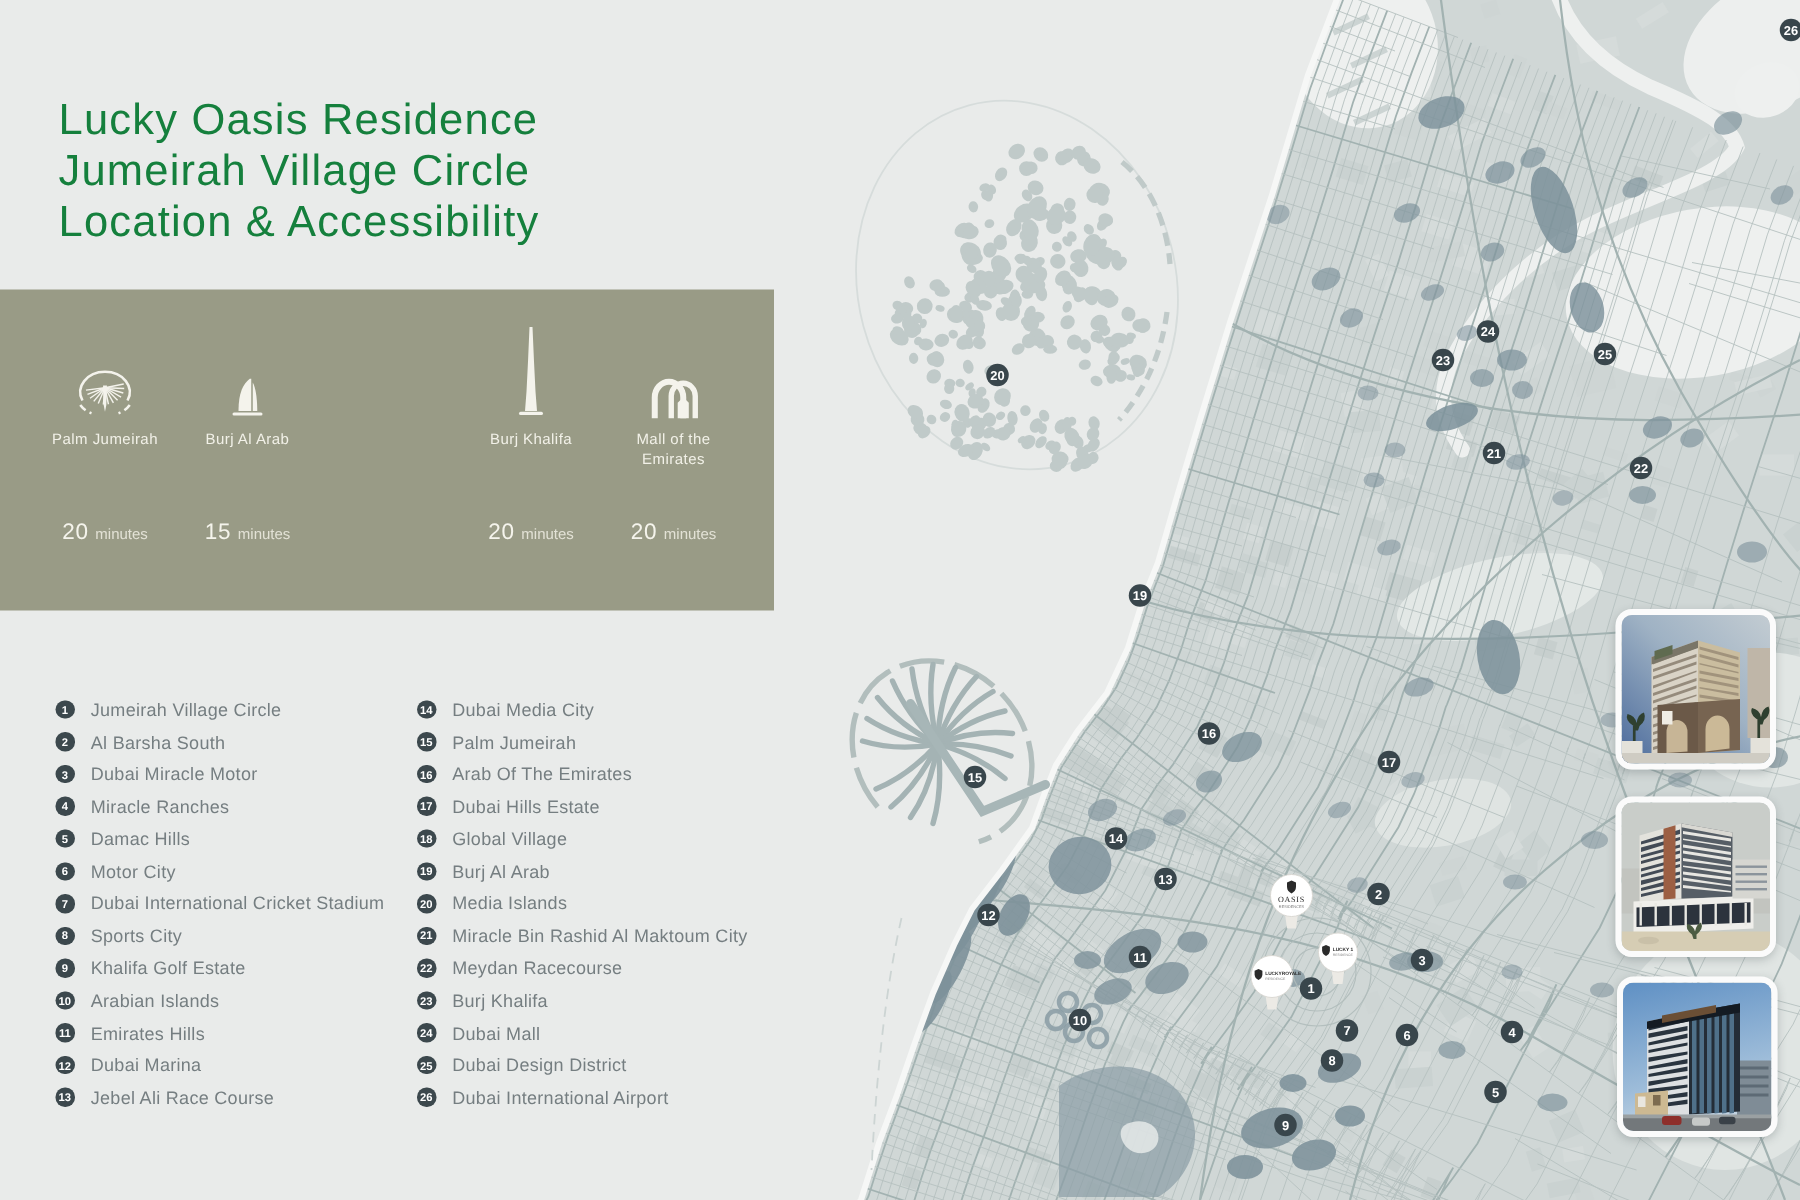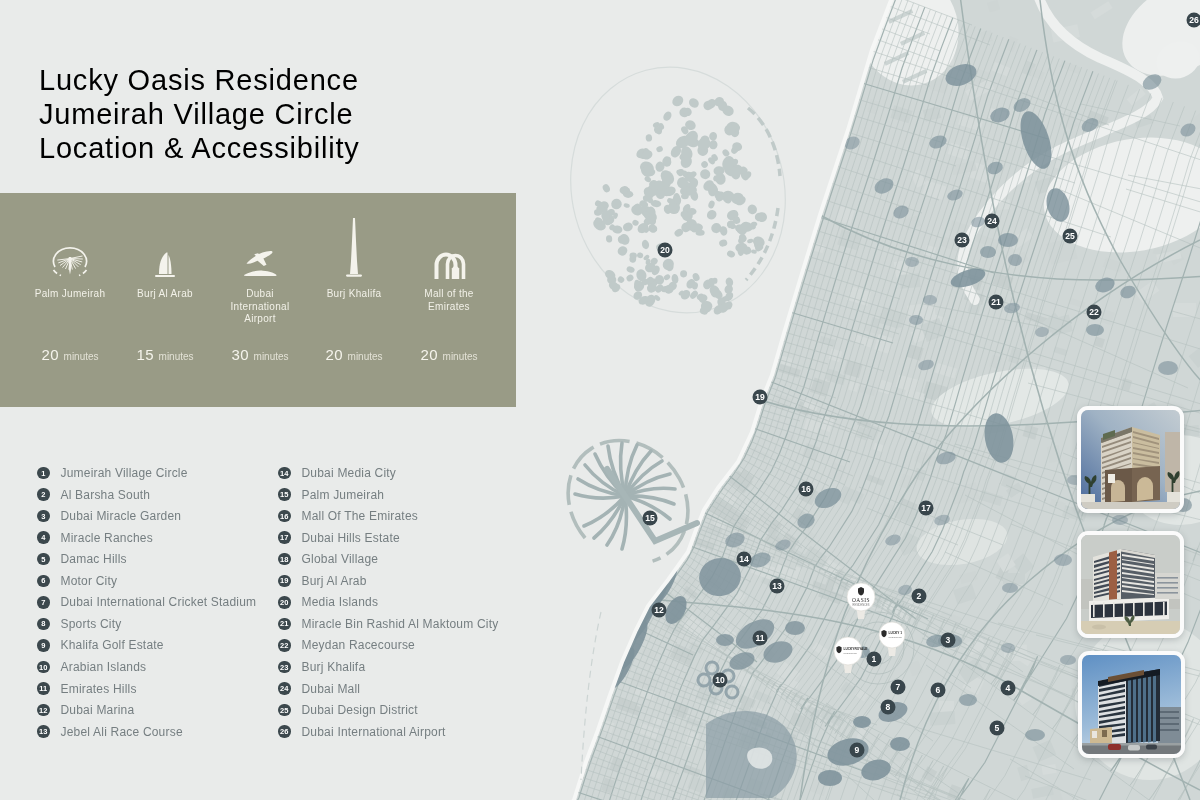--- a/index.html
+++ b/index.html
@@ -1,18 +1,18 @@
 <!DOCTYPE html>
 <html><head><meta charset="utf-8">
 <style>
 *{margin:0;padding:0;box-sizing:border-box}
 html,body{width:1200px;height:800px;overflow:hidden;background:#e9ebea;font-family:"Liberation Sans",sans-serif}
 #stage{position:relative;width:1200px;height:800px}
 #map{position:absolute;left:0;top:0}
-h1{position:absolute;left:39px;top:63px;font-size:29px;line-height:34px;font-weight:400;color:#000000;letter-spacing:0.8px}
+h1{position:absolute;left:39px;top:63px;font-size:29px;line-height:34px;font-weight:400;color:#15803d;letter-spacing:0.8px}
 #panel{position:absolute;left:0;top:193px;width:516px;height:214px;background:#999b86}
 .col{position:absolute;top:22px;width:94px;text-align:center}
 .ic{height:64px;display:flex;align-items:flex-end;justify-content:center}
 .ic svg{display:block}
 .lbl{margin-top:9px;font-size:10px;line-height:12.5px;color:#f2f1e8;letter-spacing:0.3px}
 .mins{position:absolute;top:131px;width:100%;color:#f5f4ec}
 .num{font-size:15px;letter-spacing:0.5px}
 .unit{font-size:10px;color:#e3e2d6}
 .row{position:absolute;height:14px;display:flex;align-items:center}
 .b{width:12.5px;height:12.5px;border-radius:50%;background:#3c484d;color:#fff;font-size:7.5px;font-weight:bold;display:inline-flex;align-items:center;justify-content:center;flex:0 0 12.5px}
@@ -1159,33 +1159,20 @@
 <div class="ic">
           <svg width="26" height="29" viewBox="0 0 26 29">
 <path d="M 7 24 C 7 12 10 6 14.5 2.5 L 15.5 2.5 L 15.5 24 Z" fill="#f4f3ec"></path>
 <path d="M 16.5 24 L 16.5 5 C 18.5 8.5 19.5 16 19.5 24 Z" fill="#f4f3ec"></path>
 <rect x="3" y="25" width="20" height="2" rx="1" fill="#f4f3ec"></rect>
           </svg>
         </div>
 <div class="lbl">Burj Al Arab</div>
 <div class="mins"><span class="num">15</span> <span class="unit">minutes</span></div>
 </div>
-<div class="col" style="left:213px">
-<div class="ic">
-          <svg width="38" height="31" viewBox="0 0 38 31">
-<g fill="#f4f3ec">
-<path d="M 5.5 15.5 C 10 10.5 15.5 6.8 21.5 4.6 C 24.5 3.5 28.5 2.6 30.5 3 C 31.8 3.3 31.9 4.4 30.7 5.5 C 28.8 7.2 25.6 9 22.4 10.4 L 25.5 16.8 L 22.8 18 L 16.6 12.8 L 11.8 14.8 C 9.8 15.6 7 16.1 5.5 15.5 Z"></path>
-<path d="M 13.2 6.2 L 17 5.2 L 21 8.6 L 17.2 10.2 Z"></path>
-<path d="M 3.5 26.8 C 8.5 23.6 15.5 22.2 22 22.7 C 28.5 23.2 33.2 24.9 35.2 26.7 C 35.9 27.3 35.6 27.9 34.5 27.9 L 4.7 27.9 C 3.2 27.9 2.6 27.4 3.5 26.8 Z"></path>
-</g>
-          </svg>
-        </div>
-<div class="lbl">Dubai<br>International<br>Airport</div>
-<div class="mins"><span class="num">30</span> <span class="unit">minutes</span></div>
-</div>
 <div class="col" style="left:307px">
 <div class="ic">
           <svg width="26" height="62" viewBox="0 0 26 62">
 <path d="M 12 1 L 14 1 L 15 24 L 16 44 L 17 57 L 9 57 L 10 44 L 11 24 Z" fill="#f4f3ec"></path>
 <rect x="5" y="57.5" width="16" height="2.2" rx="1.1" fill="#f4f3ec"></rect>
           </svg>
         </div>
 <div class="lbl">Burj Khalifa</div>
 <div class="mins"><span class="num">20</span> <span class="unit">minutes</span></div>
 </div>
@@ -1207,21 +1194,21 @@
 <div class="row" style="left:37px;top:466.0px">
       <span class="b">1</span>
       <span class="t">Jumeirah Village Circle</span>
     </div>
 <div class="row" style="left:37px;top:487.6px">
       <span class="b">2</span>
       <span class="t">Al Barsha South</span>
     </div>
 <div class="row" style="left:37px;top:509.1px">
       <span class="b">3</span>
-      <span class="t">Dubai Miracle Garden</span>
+      <span class="t">Dubai Miracle Motor</span>
     </div>
 <div class="row" style="left:37px;top:530.6px">
       <span class="b">4</span>
       <span class="t">Miracle Ranches</span>
     </div>
 <div class="row" style="left:37px;top:552.2px">
       <span class="b">5</span>
       <span class="t">Damac Hills</span>
     </div>
 <div class="row" style="left:37px;top:573.8px">
@@ -1259,21 +1246,21 @@
 <div class="row" style="left:278px;top:466.0px">
       <span class="b">14</span>
       <span class="t">Dubai Media City</span>
     </div>
 <div class="row" style="left:278px;top:487.6px">
       <span class="b">15</span>
       <span class="t">Palm Jumeirah</span>
     </div>
 <div class="row" style="left:278px;top:509.1px">
       <span class="b">16</span>
-      <span class="t">Mall Of The Emirates</span>
+      <span class="t">Arab Of The Emirates</span>
     </div>
 <div class="row" style="left:278px;top:530.6px">
       <span class="b">17</span>
       <span class="t">Dubai Hills Estate</span>
     </div>
 <div class="row" style="left:278px;top:552.2px">
       <span class="b">18</span>
       <span class="t">Global Village</span>
     </div>
 <div class="row" style="left:278px;top:573.8px">

